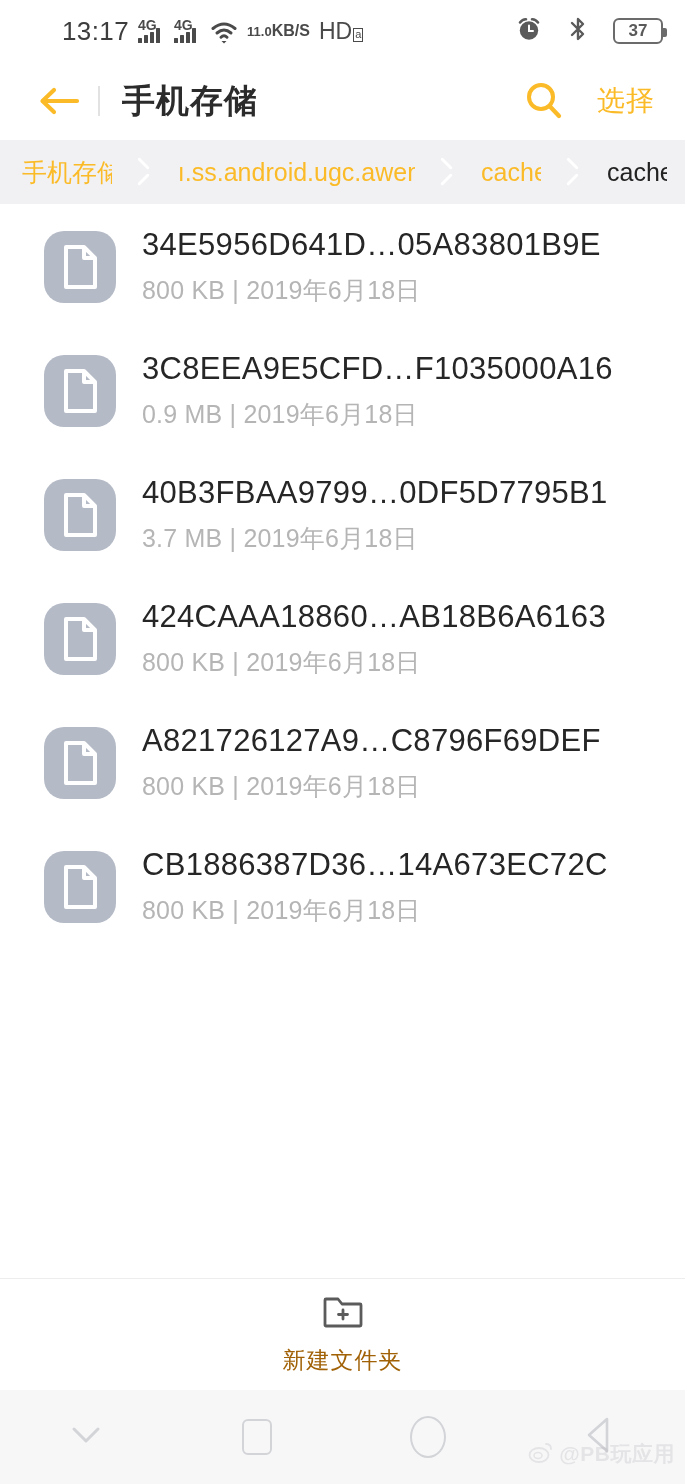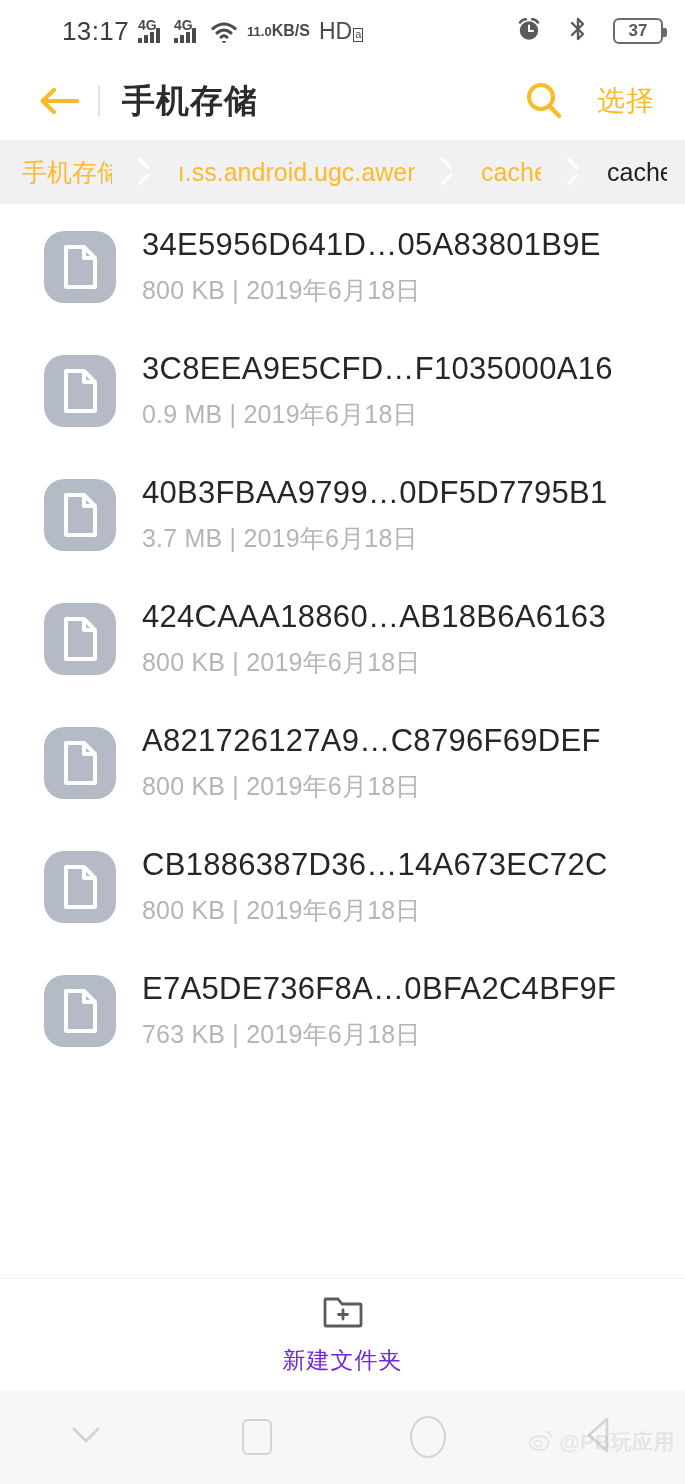--- a/index.html
+++ b/index.html
@@ -106,34 +106,34 @@
   .toolbar {
     height:112px; flex:0 0 112px;
     border-top:1.5px solid #ededed;
     background:#fff;
     display:flex; align-items:center;
   }
   .tool {
     flex:1; display:flex; flex-direction:column; align-items:center; justify-content:center;
     gap:11px; cursor:pointer;
   }
-  .tool .tlabel { font-size:23px; color:#6d28d9; letter-spacing:1px; }
+  .tool .tlabel { font-size:23px; color:#a16207; letter-spacing:1px; }
 
   
   .navbar {
     height:94px; flex:0 0 94px;
     background:#f7f7f8;
     display:flex; align-items:center;
     position:relative;
   }
   .navbtn { flex:1; display:flex; align-items:center; justify-content:center; cursor:pointer; }
   .nav-square { width:30px; height:36px; border:2.5px solid #d3d4d8; border-radius:6px; }
   .nav-circle { width:36px; height:42px; border:2.5px solid #d3d4d8; border-radius:50%; }
   .watermark {
-    position:absolute; right:10px; bottom:28px;
+    position:absolute; right:10px; bottom:16px;
     display:flex; align-items:center; gap:5px;
     opacity:.30;
     justify-content:flex-end;
   }
   .wm-text { font-size:21px; color:#b9b9bd; letter-spacing:.5px; font-weight:700; }
 </style>
 </head>
 <body>
 
 <div class="phone">
@@ -305,32 +305,20 @@
           <svg width="40" height="46" viewBox="0 0 40 46">
             <path d="M6 3 h18 l11 11 v29 a0 0 0 0 1 0 0 H6 a0 0 0 0 1 0 0 V3 z" fill="none" stroke="#ffffff" stroke-width="4" stroke-linejoin="round"></path>
             <path d="M24 3 v11 h11" fill="none" stroke="#ffffff" stroke-width="4" stroke-linejoin="round"></path>
           </svg>
         </div>
         <div class="finfo">
           <div class="fname">CB1886387D36…14A673EC72C</div>
           <div class="fmeta"><span>800 KB</span><span> | </span><span>2019年6月18日</span></div>
         </div>
       </div>
-      <div class="filerow">
-        <div class="ficon">
-          <svg width="40" height="46" viewBox="0 0 40 46">
-            <path d="M6 3 h18 l11 11 v29 a0 0 0 0 1 0 0 H6 a0 0 0 0 1 0 0 V3 z" fill="none" stroke="#ffffff" stroke-width="4" stroke-linejoin="round"></path>
-            <path d="M24 3 v11 h11" fill="none" stroke="#ffffff" stroke-width="4" stroke-linejoin="round"></path>
-          </svg>
-        </div>
-        <div class="finfo">
-          <div class="fname">E7A5DE736F8A…0BFA2C4BF9F</div>
-          <div class="fmeta"><span>763 KB</span><span> | </span><span>2019年6月18日</span></div>
-        </div>
-      </div>
     </div>
 
   <div class="toolbar">
     <div class="tool">
       <span>
         <svg width="42" height="36" viewBox="0 0 42 36">
           <path d="M3 31 V6 a1 1 0 0 1 1-1 h12 l4 5 h18 a1 1 0 0 1 1 1 v20 a1 1 0 0 1-1 1 H4 a1 1 0 0 1-1-1 z" stroke="#5b5b5b" stroke-width="2.8" fill="none" stroke-linejoin="round"></path>
           <path d="M21 16 v9 M16.5 20.5 h9" stroke="#5b5b5b" stroke-width="2.8" stroke-linecap="round"></path>
         </svg>
       </span>

